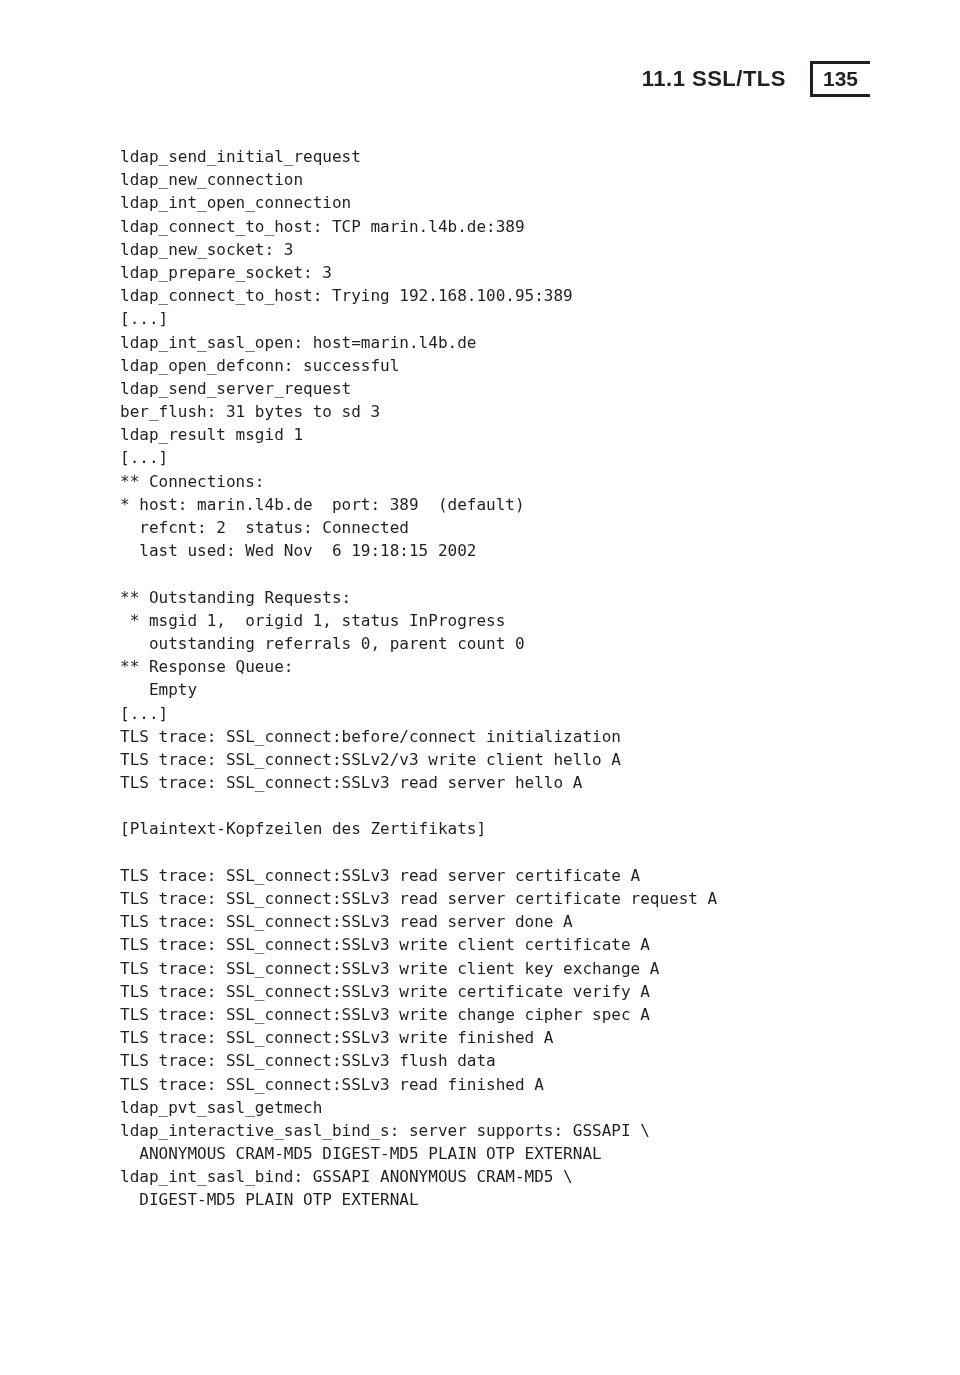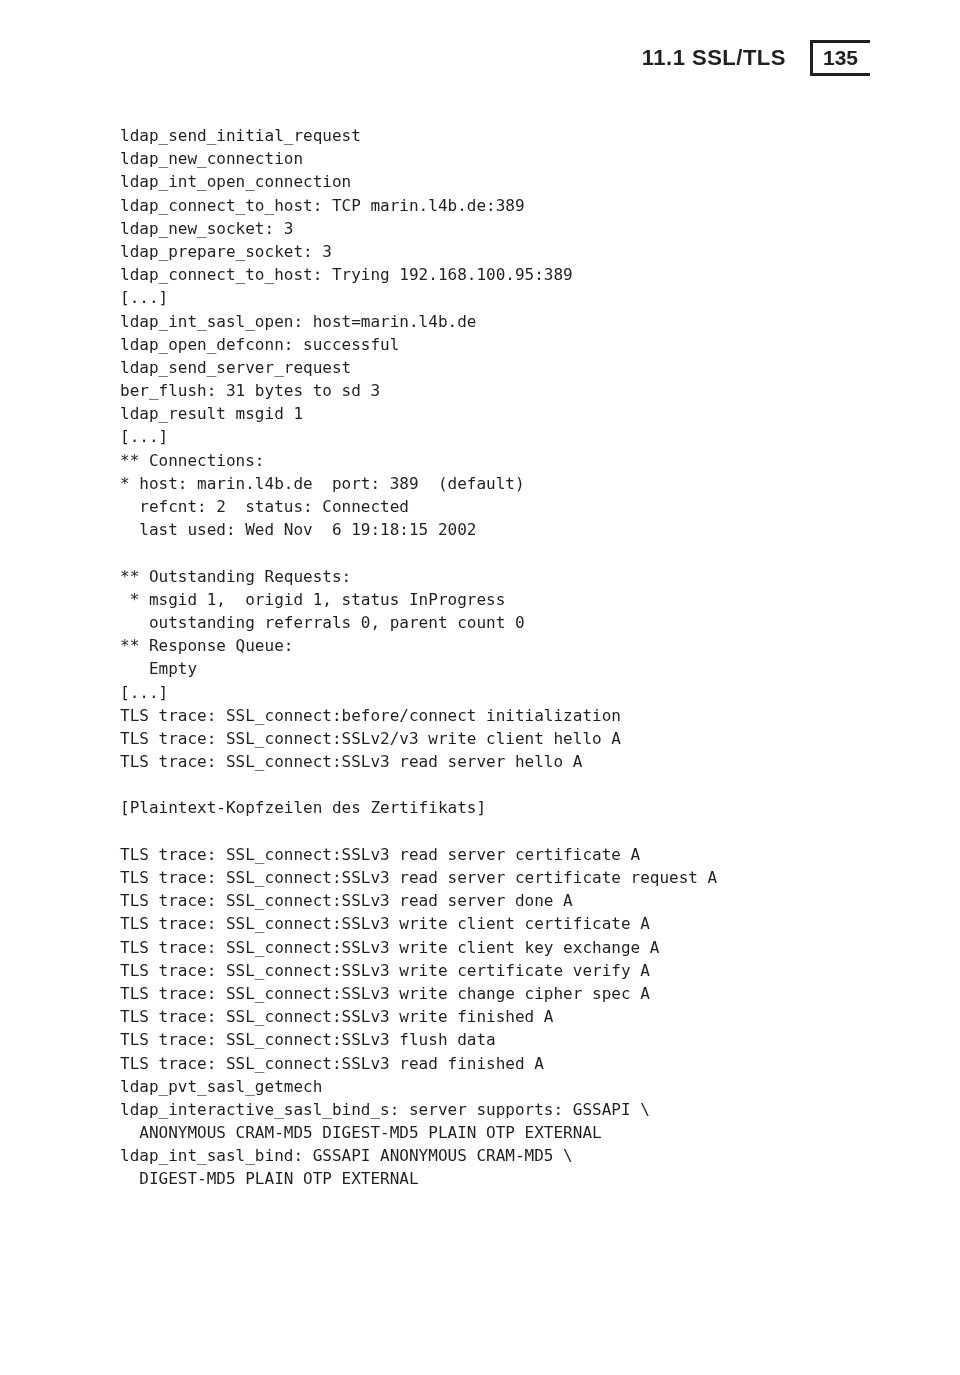--- a/index.html
+++ b/index.html
@@ -14,20 +14,21 @@
     min-height: 1375px;
     box-sizing: border-box;
     padding: 40px 90px 60px 120px;
   }
   .header-line {
     display: flex;
     justify-content: flex-end;
     align-items: center;
     gap: 24px;
     margin-bottom: 48px;
+    margin-top: 21px;
   }
   .header-title {
     font-weight: 700;
     font-size: 22px;
     color: #231f20;
     letter-spacing: 0.5px;
   }
   .pagebox {
     display: inline-flex;
     align-items: center;

